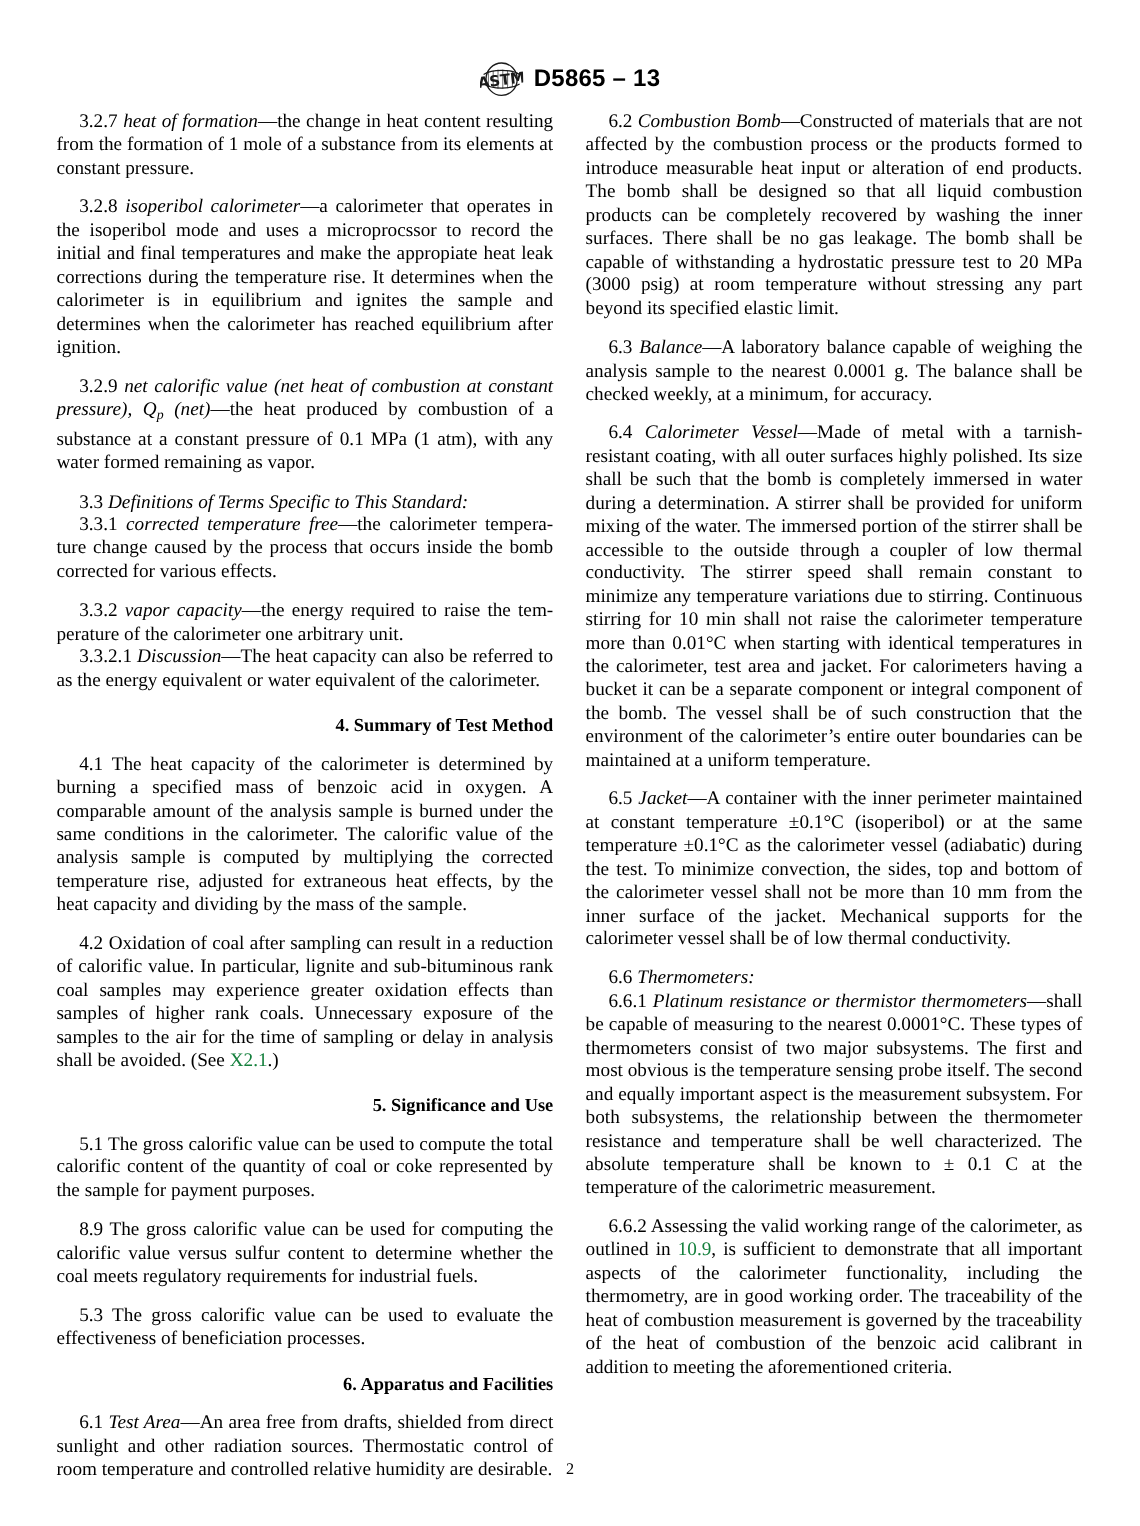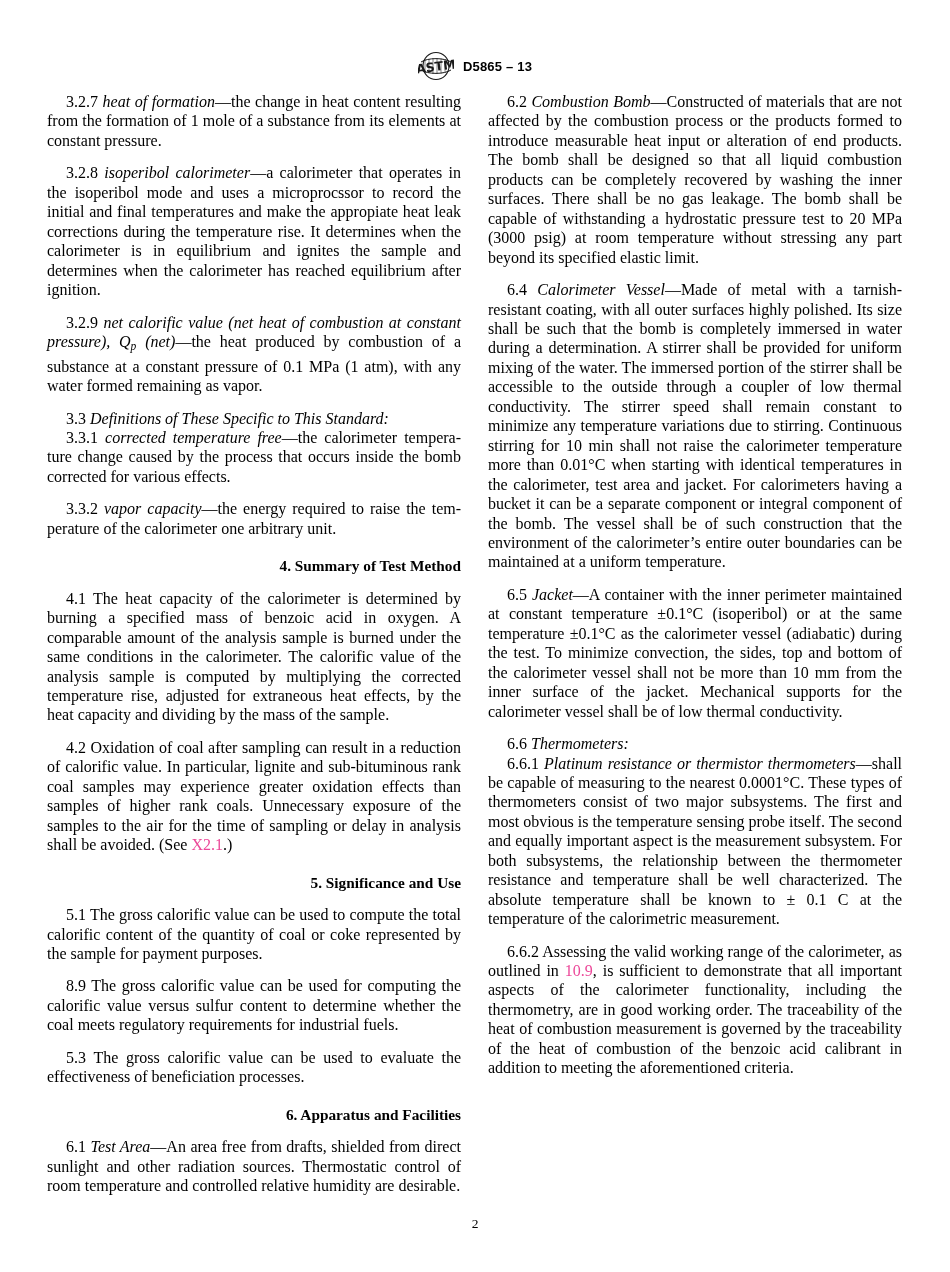--- a/index.html
+++ b/index.html
@@ -37,21 +37,21 @@
   }
   .astm-logo {
     width: 36px;
     height: 30px;
     flex: 0 0 auto;
     display: block;
   }
   .doc-designation {
     font-family: "Liberation Sans", "DejaVu Sans", sans-serif;
     font-weight: bold;
-    font-size: 13px;
+    font-size: 20px;
     letter-spacing: 0.2px;
     color: #000;
     white-space: nowrap;
   }
 
   
   .columns {
     position: absolute;
     top: 92px;
     left: 47px;
@@ -84,21 +84,21 @@
     font-size: 15.3px;
     line-height: 19.45px;
     font-weight: bold;
     text-indent: 0;
     text-align: right;
   }
   .it {
     font-style: italic;
   }
   .lnk {
-    color: #ec4899;
+    color: #15803d;
   }
   .sub {
     font-size: 0.72em;
     vertical-align: -0.28em;
     font-style: italic;
   }
 
   
   .footer {
     position: absolute;
@@ -131,26 +131,27 @@
   <div class="columns">
 
     <div class="col">
 
       <p class="para tight">3.2.7 <span class="it">heat of formation</span>—the change in heat content result­ing from the formation of 1 mole of a substance from its elements at constant pressure.</p>
 
       <p class="para spaced">3.2.8 <span class="it">isoperibol calorimeter</span>—a calorimeter that operates in the isoperibol mode and uses a microprocssor to record the initial and final temperatures and make the appropiate heat leak corrections during the temperature rise. It determines when the calorimeter is in equilibrium and ignites the sample and determines when the calorimeter has reached equilibrium after ignition.</p>
 
       <p class="para spaced">3.2.9 <span class="it">net calorific value (net heat of combustion at constant pressure), Q<span class="sub">p</span> (net)</span>—the heat produced by combustion of a substance at a constant pressure of 0.1 MPa (1 atm), with any water formed remaining as vapor.</p>
 
-      <p class="para spaced">3.3 <span class="it">Definitions of These Specific to This Standard:</span></p>
+      <p class="para spaced">3.3 <span class="it">Definitions of Terms Specific to This Standard:</span></p>
 
       <p class="para tight">3.3.1 <span class="it">corrected temperature free</span>—the calorimeter tempera­ture change caused by the process that occurs inside the bomb corrected for various effects.</p>
 
       <p class="para spaced">3.3.2 <span class="it">vapor capacity</span>—the energy required to raise the tem­perature of the calorimeter one arbitrary unit.</p>
 
+      <p class="para tight">3.3.2.1 <span class="it">Discussion</span>—The heat capacity can also be referred to as the energy equivalent or water equivalent of the calorim­eter.</p>
 
       <h2 class="heading">4.  Summary of Test Method</h2>
 
       <p class="para spaced">4.1 The heat capacity of the calorimeter is determined by burning a specified mass of benzoic acid in oxygen. A comparable amount of the analysis sample is burned under the same conditions in the calorimeter. The calorific value of the analysis sample is computed by multiplying the corrected temperature rise, adjusted for extraneous heat effects, by the heat capacity and dividing by the mass of the sample.</p>
 
       <p class="para spaced">4.2 Oxidation of coal after sampling can result in a reduc­tion of calorific value. In particular, lignite and sub-bituminous rank coal samples may experience greater oxidation effects than samples of higher rank coals. Unnecessary exposure of the samples to the air for the time of sampling or delay in analysis shall be avoided. (See <span class="lnk">X2.1</span>.)</p>
 
       <h2 class="heading">5.  Significance and Use</h2>
 
       <p class="para spaced">5.1 The gross calorific value can be used to compute the total calorific content of the quantity of coal or coke represented by the sample for payment purposes.</p>
@@ -163,20 +164,21 @@
       <h2 class="heading">6.  Apparatus and Facilities</h2>
 
       <p class="para spaced">6.1 <span class="it">Test Area</span>—An area free from drafts, shielded from direct sunlight and other radiation sources. Thermostatic con­trol of room temperature and controlled relative humidity are desirable.</p>
 
     </div>
 
     <div class="col">
 
       <p class="para tight">6.2 <span class="it">Combustion Bomb</span>—Constructed of materials that are not affected by the combustion process or the products formed to introduce measurable heat input or alteration of end prod­ucts. The bomb shall be designed so that all liquid combustion products can be completely recovered by washing the inner surfaces. There shall be no gas leakage. The bomb shall be capable of withstanding a hydrostatic pressure test to 20 MPa (3000 psig) at room temperature without stressing any part beyond its specified elastic limit.</p>
 
+      <p class="para spaced">6.3 <span class="it">Balance</span>—A laboratory balance capable of weighing the analysis sample to the nearest 0.0001 g. The balance shall be checked weekly, at a minimum, for accuracy.</p>
 
       <p class="para spaced">6.4 <span class="it">Calorimeter Vessel</span>—Made of metal with a tarnish-resistant coating, with all outer surfaces highly polished. Its size shall be such that the bomb is completely immersed in water during a determination. A stirrer shall be provided for uniform mixing of the water. The immersed portion of the stirrer shall be accessible to the outside through a coupler of low thermal conductivity. The stirrer speed shall remain constant to minimize any temperature variations due to stirring. Continuous stirring for 10 min shall not raise the calorimeter temperature more than 0.01°C when starting with identical temperatures in the calorimeter, test area and jacket. For calorimeters having a bucket it can be a separate component or integral component of the bomb. The vessel shall be of such construction that the environment of the calorimeter’s entire outer boundaries can be maintained at a uniform temperature.</p>
 
       <p class="para spaced">6.5 <span class="it">Jacket</span>—A container with the inner perimeter maintained at constant temperature ±0.1°C (isoperibol) or at the same temperature ±0.1°C as the calorimeter vessel (adiabatic) during the test. To minimize convection, the sides, top and bottom of the calorimeter vessel shall not be more than 10 mm from the inner surface of the jacket. Mechanical supports for the calorimeter vessel shall be of low thermal conductivity.</p>
 
       <p class="para spaced">6.6 <span class="it">Thermometers:</span></p>
 
       <p class="para tight">6.6.1 <span class="it">Platinum resistance or thermistor thermometers</span>—shall be capable of measuring to the nearest 0.0001°C. These types of thermometers consist of two major subsystems. The first and most obvious is the temperature sensing probe itself. The second and equally important aspect is the measurement subsystem. For both subsystems, the relationship between the thermometer resistance and temperature shall be well charac­terized. The absolute temperature shall be known to ± 0.1 C at the temperature of the calorimetric measurement.</p>
 
       <p class="para spaced">6.6.2 Assessing the valid working range of the calorimeter, as outlined in <span class="lnk">10.9</span>, is sufficient to demonstrate that all important aspects of the calorimeter functionality, including the thermometry, are in good working order. The traceability of the heat of combustion measurement is governed by the traceability of the heat of combustion of the benzoic acid calibrant in addition to meeting the aforementioned criteria.</p>

